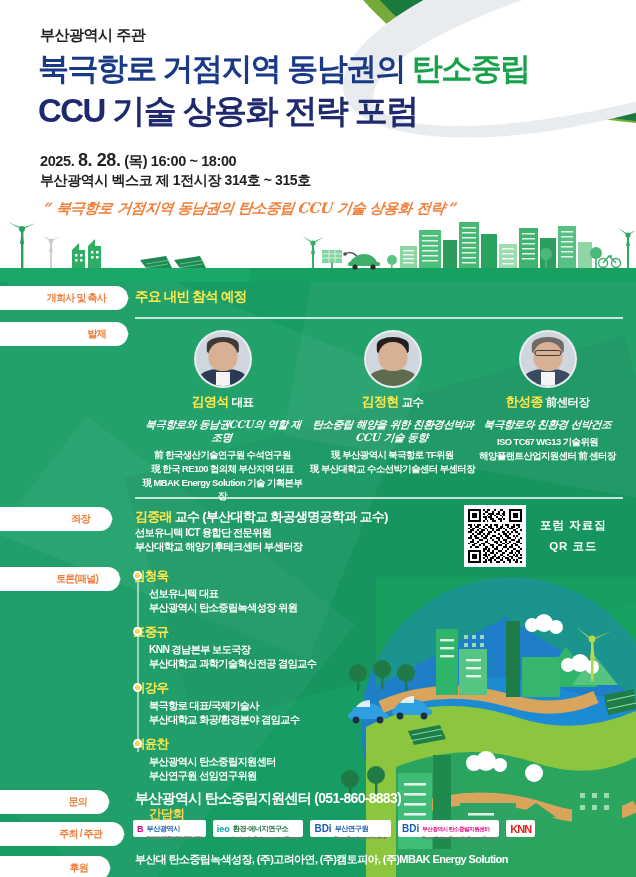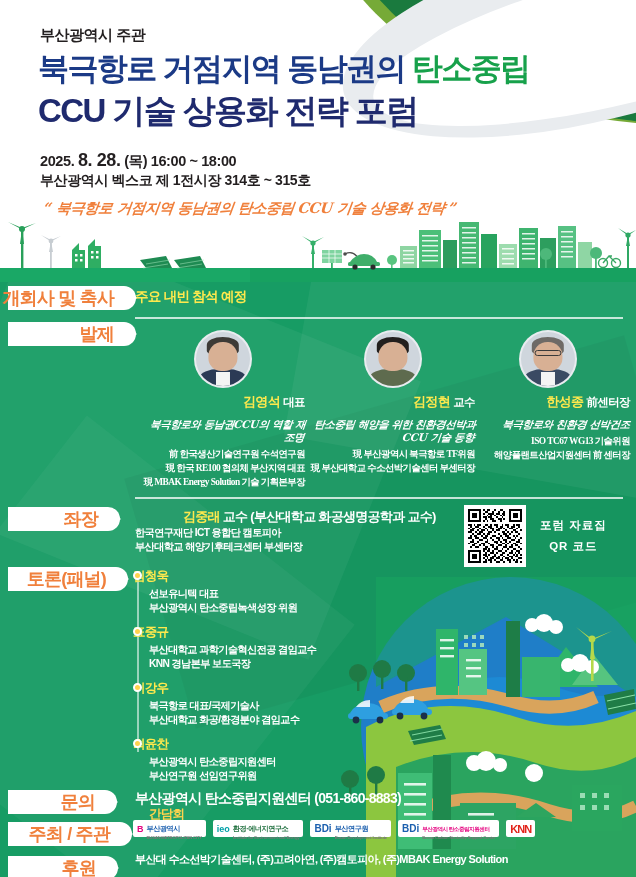--- a/index.html
+++ b/index.html
@@ -33,49 +33,49 @@
 
   
   .body-bg { position:absolute; left:0; top:282px; width:636px; height:595px; background:#179c64; overflow:hidden; }
   .facet { position:absolute; background:rgba(255,255,255,.05); }
   .f1 { left:-40px; top:10px; width:420px; height:300px; transform:rotate(22deg); }
   .f2 { left:150px; top:120px; width:520px; height:260px; transform:rotate(-16deg); background:rgba(0,0,0,.045); }
   .f3 { left:-60px; top:200px; width:340px; height:360px; transform:rotate(38deg); background:rgba(255,255,255,.04); }
   .f4 { left:300px; top:-30px; width:400px; height:220px; transform:rotate(10deg); background:rgba(255,255,255,.05); }
 
   
-  .tab { position:absolute; left:8px; height:24px; background:#ffffff; display:flex; align-items:center;
-         justify-content:flex-end; padding-right:22px; color:#f0803c; font-weight:900; font-size:18px;
+  .tab { position:absolute; left:0; height:24px; background:#ffffff; display:flex; align-items:center;
+         justify-content:flex-end; padding-right:22px; color:#f0803c; font-weight:900; font-size:10px;
          letter-spacing:-0.8px; border-radius:0 14px 14px 0; z-index:6; white-space:nowrap; }
   .tab::after { content:""; position:absolute; right:-1px; top:0; border-style:solid;
                 border-width:12px 0 12px 16px; border-color:transparent transparent transparent #ffffff; }
 
   .content { position:absolute; left:0; top:282px; width:636px; height:595px; z-index:5; }
   .sect-title { position:absolute; left:135px; font-weight:900; font-size:13.5px; color:#ffe94d; letter-spacing:-0.7px; }
   .hr { position:absolute; left:135px; width:488px; height:1.5px; background:rgba(255,255,255,.75); }
 
   
-  .spk { position:absolute; width:165px; text-align:right; }
+  .spk { position:absolute; width:165px; text-align:center; }
   .avatar { width:58px; height:58px; border-radius:50%; margin:0 auto; overflow:hidden;
             background:#cfd6dd; border:2px solid rgba(255,255,255,.55); position:relative; }
   .av-face { position:absolute; left:50%; top:18%; transform:translateX(-50%); width:54%; height:54%;
              border-radius:48% 48% 44% 44%; background:#d8b094; }
   .av-hair { position:absolute; left:50%; top:10%; transform:translateX(-50%); width:60%; height:30%;
              border-radius:50% 50% 18% 18%; background:#2d2a28; }
   .av-body { position:absolute; left:50%; bottom:-4%; transform:translateX(-50%); width:86%; height:36%;
              border-radius:42% 42% 0 0; background:#2b3a55; }
   .av-shirt{ position:absolute; left:50%; bottom:-4%; transform:translateX(-50%); width:26%; height:30%;
              background:#f4f4f4; }
   .av-glass{ position:absolute; left:50%; top:33%; transform:translateX(-50%); width:50%; height:11%;
              border:1.4px solid #3a3a3a; border-radius:3px; }
   .spk-name { margin-top:5px; font-size:13px; font-weight:900; color:#ffe94d; letter-spacing:-0.6px; }
   .spk-name .role { color:#ffffff; font-size:11.5px; font-weight:800; }
   .spk-topic { margin-top:7px; font-size:10.5px; font-weight:700; color:#ffffff; line-height:1.25;
                font-family:"DejaVu Serif", serif; font-style:italic; letter-spacing:-0.4px; transform:skewX(-6deg); }
-  .spk-cred { margin-top:4px; font-size:9.4px; font-weight:700; color:#ffffff; line-height:1.45; letter-spacing:-0.55px;font-family:Liberation Serif, serif; }
+  .spk-cred { margin-top:4px; font-size:9.4px; font-weight:700; color:#ffffff; line-height:1.45; letter-spacing:-0.55px; }
 
   
   .chair-name { position:absolute; left:135px; font-size:13px; font-weight:900; color:#ffe94d; letter-spacing:-0.7px; }
   .chair-name .w { color:#ffffff; font-weight:800; }
   .chair-sub { position:absolute; left:135px; font-size:10.2px; font-weight:700; color:#ffffff; line-height:1.42; letter-spacing:-0.6px; }
 
   
   .panel-rail { position:absolute; left:137px; width:2px; background:rgba(255,255,255,.55); }
   .panel { position:absolute; left:133px; }
   .pdot { position:absolute; left:0; top:3px; width:9px; height:9px; border-radius:50%;
@@ -450,23 +450,23 @@
       <div class="spk-name"><span>한성종</span> <span class="role">前센터장</span></div>
       <div class="spk-topic">북극항로와 친환경 선박건조</div>
       <div class="spk-cred">
         <div>ISO TC67 WG13 기술위원</div>
         <div>해양플랜트산업지원센터 前 센터장</div>
       </div>
     </div>
 
     <div class="hr" style="top:215px;"></div>
 
-    <div class="chair-name" style="top:226px;margin-left:48px;"><span>김중래</span><span class="w"> 교수 (부산대학교 화공생명공학과 교수)</span></div>
+    <div class="chair-name" style="top:226px;"><span>김중래</span><span class="w"> 교수 (부산대학교 화공생명공학과 교수)</span></div>
     <div class="chair-sub" style="top:244px;">
-      <div>한국연구재단 ICT 융합단 캠토피아</div>
+      <div>선보유니텍 ICT 융합단 전문위원</div>
       <div>부산대학교 해양기후테크센터 부센터장</div>
     </div>
 
     <div class="qr-wrap">
       <div class="qr">
         <svg viewBox="0 0 29 29" width="54" height="54" shape-rendering="crispEdges">
           <rect width="29" height="29" fill="#fff"></rect>
           <g fill="#000">
             <rect x="0" y="0" width="7" height="1"></rect>
               <rect x="0" y="6" width="7" height="1"></rect>
@@ -699,22 +699,22 @@
       <div class="pcred">
         <div>선보유니텍 대표</div>
         <div>부산광역시 탄소중립녹색성장 위원</div>
       </div>
     </div>
 
     <div class="panel" style="top:342px;">
       <div class="pdot"></div>
       <div class="pname">표중규</div>
       <div class="pcred">
+        <div>KNN 경남본부 보도국장</div>
         <div>부산대학교 과학기술혁신전공 겸임교수</div>
-        <div>KNN 경남본부 보도국장</div>
       </div>
     </div>
 
     <div class="panel" style="top:398px;">
       <div class="pdot"></div>
       <div class="pname">이강우</div>
       <div class="pcred">
         <div>북극항로 대표/국제기술사</div>
         <div>부산대학교 화공/환경분야 겸임교수</div>
       </div>
@@ -760,15 +760,15 @@
         <span>
           <span class="txt" style="color:#e5007f;font-size:5.6px;">부산광역시 탄소중립지원센터</span>
           <span class="sub">Busan Carbon Neutrality Support Center</span>
         </span>
       </div>
       <div class="logo">
         <span class="mark" style="color:#e2231a;font-size:11px;letter-spacing:-1px;">KNN</span>
       </div>
     </div>
 
-    <div class="support" style="top:570px;">부산대 수소선박기술센터, (주)고려아연, (주)캠토피아, (주)MBAK Energy Solution</div>
+    <div class="support" style="top:570px;">부산대 탄소중립녹색성장, (주)고려아연, (주)캠토피아, (주)MBAK Energy Solution</div>
   </div>
 </div>
 
 </body></html>

